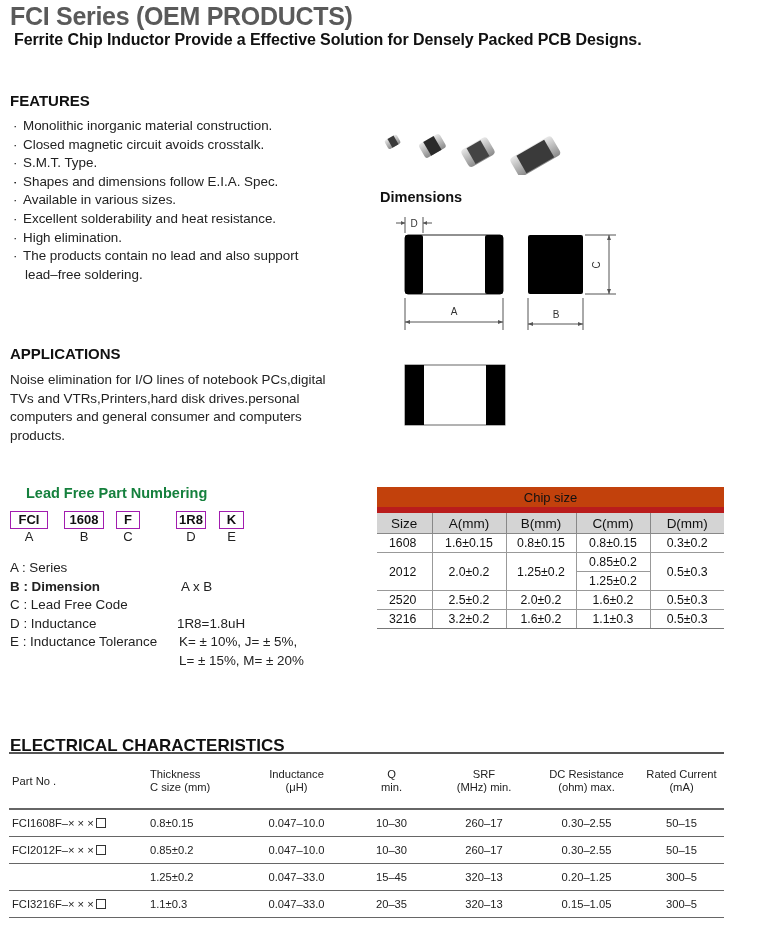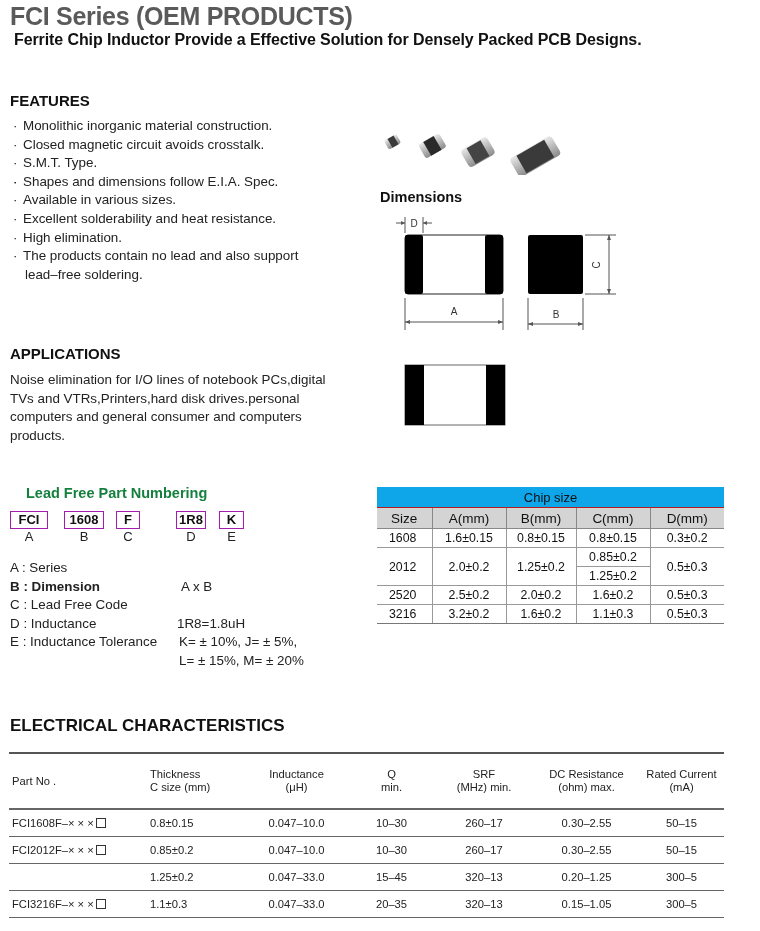--- a/index.html
+++ b/index.html
@@ -14,30 +14,30 @@
   .features li .dot { position:absolute; left:3px; top:0; }
   .apps { left:10px; top:371px; width:330px; font-size:13.4px; line-height:18.6px; color:#222; }
   .pn-title { left:10px; top:485px; font-size:14.5px; font-weight:bold; color:#15803d; white-space:nowrap;margin-left:16px; }
   .pn-box { position:absolute; top:511px; height:16px; border:1px solid #a21caf; font-size:13px; font-weight:bold; line-height:16px; text-align:center; color:#111; }
   .pn-letter { position:absolute; top:529px; font-size:13px; color:#222; text-align:center; }
   .pn-desc { position:absolute; font-size:13.4px; color:#222; white-space:nowrap; }
 
   
   .chip { position:absolute; left:377px; top:487px; width:347px; border-collapse:collapse; font-size:12.3px; color:#111; }
   .chip td, .chip th { padding:0; height:18px; font-weight:normal; text-align:center; }
-  .chip .cap th { background:#0ea5e9; font-size:13px; height:20px; border-bottom:1px solid #b91c1c; }
+  .chip .cap th { background:#c2410c; font-size:13px; height:20px; border-bottom:6px solid #b91c1c; }
   .chip .hdr th { background:#d4d4d4; font-size:13.5px; height:20px; border-bottom:1px solid #888; border-right:1px solid #888; }
   .chip .hdr th:last-child { border-right:none; }
   .chip td { border-right:1px solid #999; border-bottom:1px solid #999; }
   .chip td:last-child { border-right:none; }
   .chip td.size { text-align:left; padding-left:12px; }
   .chip tr.last td { border-bottom:1px solid #777; }
 
   
-  .elec-title { left:10px; top:716px; font-size:17px; font-weight:bold; color:#111; white-space:nowrap; }
+  .elec-title { left:10px; top:736px; font-size:17px; font-weight:bold; color:#111; white-space:nowrap; }
   .elec { position:absolute; left:9px; top:752px; width:715px; border-collapse:collapse; font-size:11.2px; color:#222; }
   .elec th { font-weight:normal; font-size:11.2px; height:54px; border-top:2px solid #555; border-bottom:2px solid #666; text-align:center; line-height:13px; padding:0; vertical-align:middle; }
   .elec th.left { text-align:left; padding-left:3px; }
   .elec td { height:26px; border-bottom:1.5px solid #666; text-align:center; padding:0; }
   .elec td.left { text-align:left; padding-left:3px; }
   .elec td.l2 { text-align:left; }
   .box-glyph { display:inline-block; width:8px; height:8px; border:1px solid #333; vertical-align:-1px; margin-left:2px; }
 </style>
 </head>
 <body>

